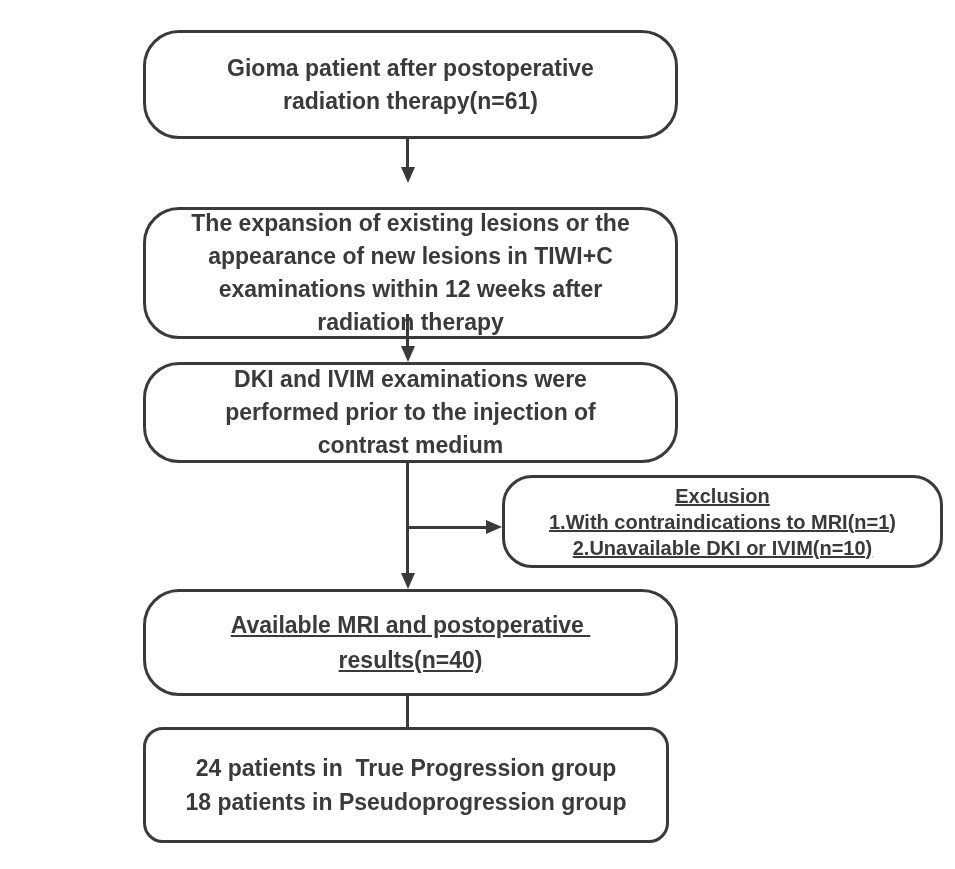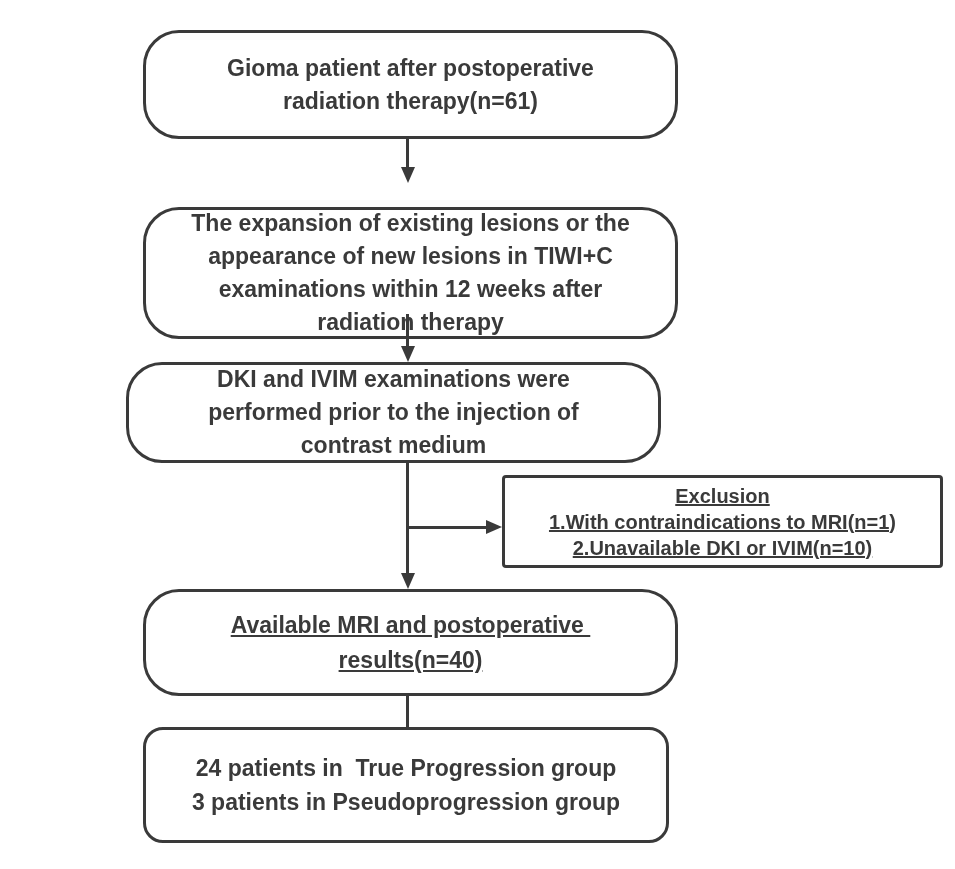--- a/index.html
+++ b/index.html
@@ -27,21 +27,21 @@
     align-items:center;
     text-align:center;
     color:var(--ink);
     font-weight:700;
     font-size:23px;
     line-height:33px;
     padding:0 12px;
   }
   .box .line{white-space:pre-wrap;}
   .box--exclusion{
-    border-radius:4px;
+    border-radius:30px;
     font-size:20px;
     line-height:26px;
     padding:0 19px;
   }
   .u .line{text-decoration:underline;}
   .vline{position:absolute;width:3px;background:var(--stroke);}
   .hline{position:absolute;height:3px;background:var(--stroke);}
   .head-down{
     position:absolute;width:0;height:0;
     border-left:7px solid transparent;
@@ -71,21 +71,21 @@
   <div class="box" style="left:143px;top:183px;width:535px;height:132px;margin-top:24px;">
     <div class="line">The expansion of existing lesions or the</div>
     <div class="line">appearance of new lesions in TIWI+C</div>
     <div class="line">examinations within 12 weeks after</div>
     <div class="line">radiation therapy</div>
   </div>
 
   <div class="vline" style="left:406px;top:314px;height:32px;"></div>
   <div class="head-down" style="left:401px;top:346px;"></div>
 
-  <div class="box" style="left:126px;top:362px;width:535px;height:101px;">
+  <div class="box" style="left:143px;top:362px;width:535px;height:101px;">
     <div class="line">DKI and IVIM examinations were</div>
     <div class="line">performed prior to the injection of</div>
     <div class="line">contrast medium</div>
   </div>
 
   <div class="vline" style="left:406px;top:461px;height:113px;"></div>
   <div class="head-down" style="left:401px;top:573px;"></div>
 
   <div class="hline" style="left:408px;top:526px;width:80px;"></div>
   <div class="head-right" style="left:486px;top:520px;"></div>
@@ -99,16 +99,16 @@
   <div class="box u" style="left:143px;top:589px;width:535px;height:107px;line-height:35px;">
     <div class="line">Available MRI and postoperative </div>
     <div class="line">results(n=40)</div>
   </div>
 
   <div class="vline" style="left:406px;top:694px;height:33px;"></div>
   <div class="head-down" style="left:401px;top:727px;"></div>
 
   <div class="box" style="left:143px;top:727px;width:526px;height:116px;line-height:34px;border-radius:20px;">
     <div class="line">24 patients in  True Progression group</div>
-    <div class="line">3 patients in Pseudoprogression group</div>
+    <div class="line">18 patients in Pseudoprogression group</div>
   </div>
 
 </div>
 
 </body></html>

